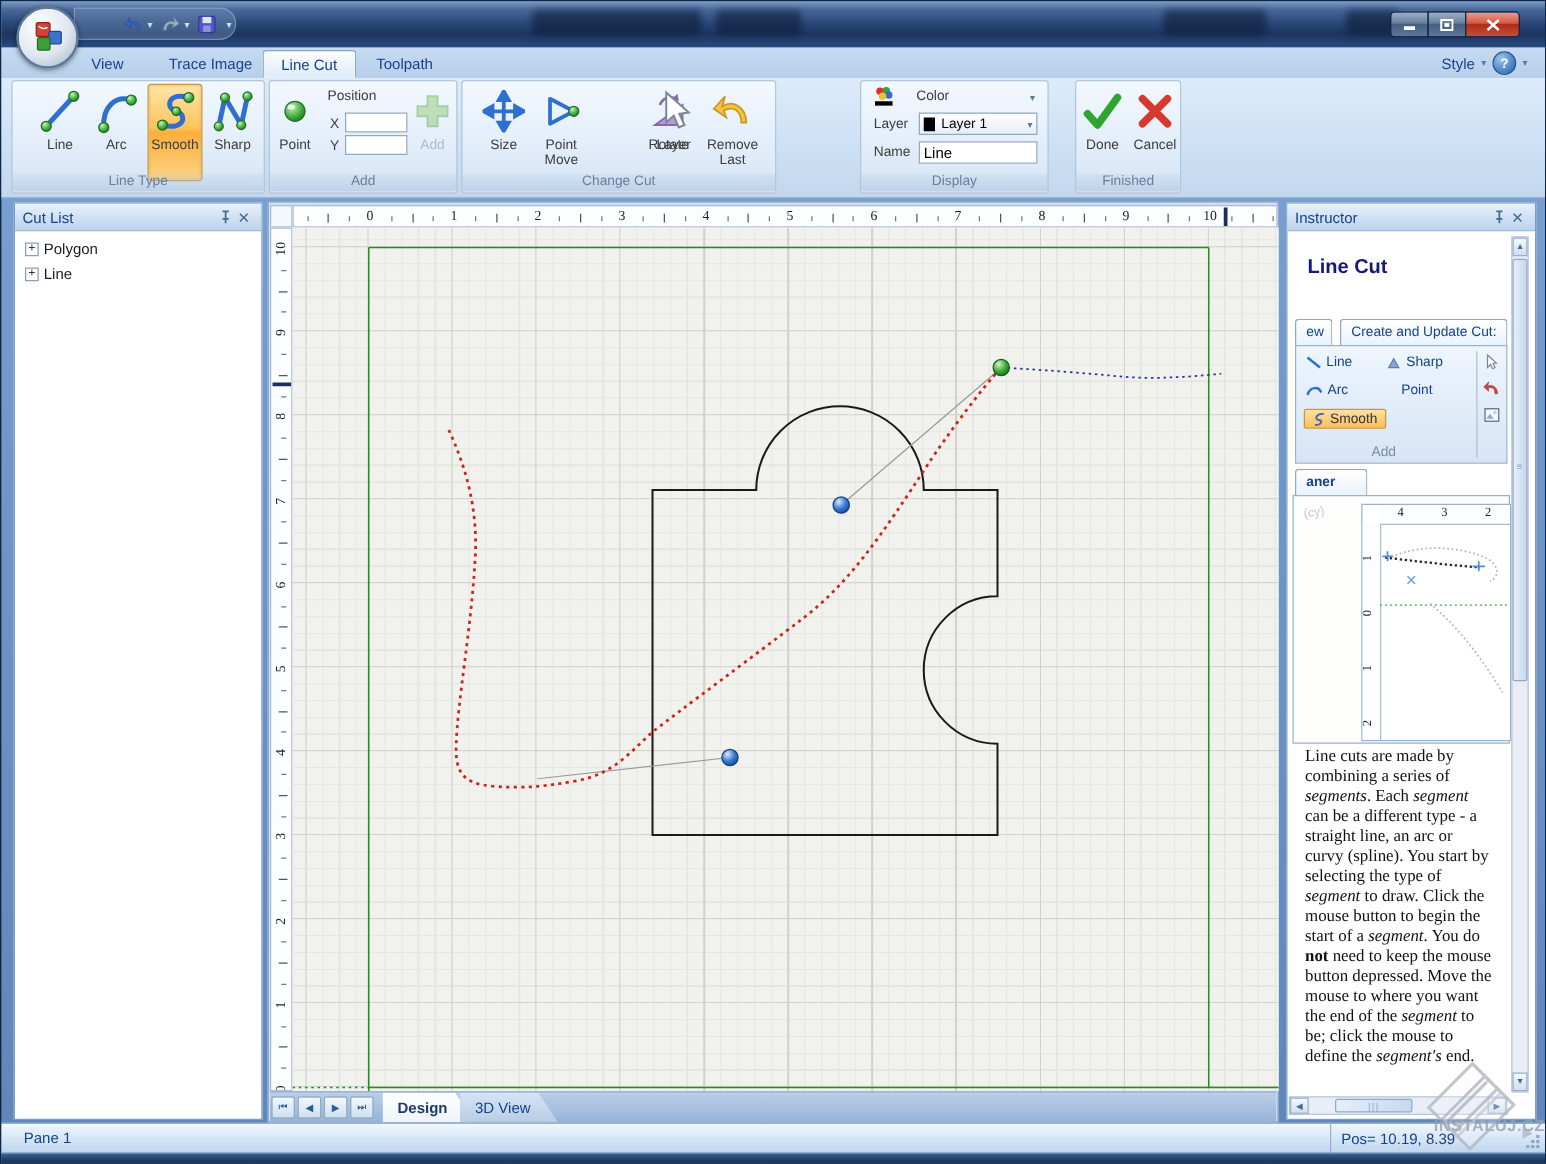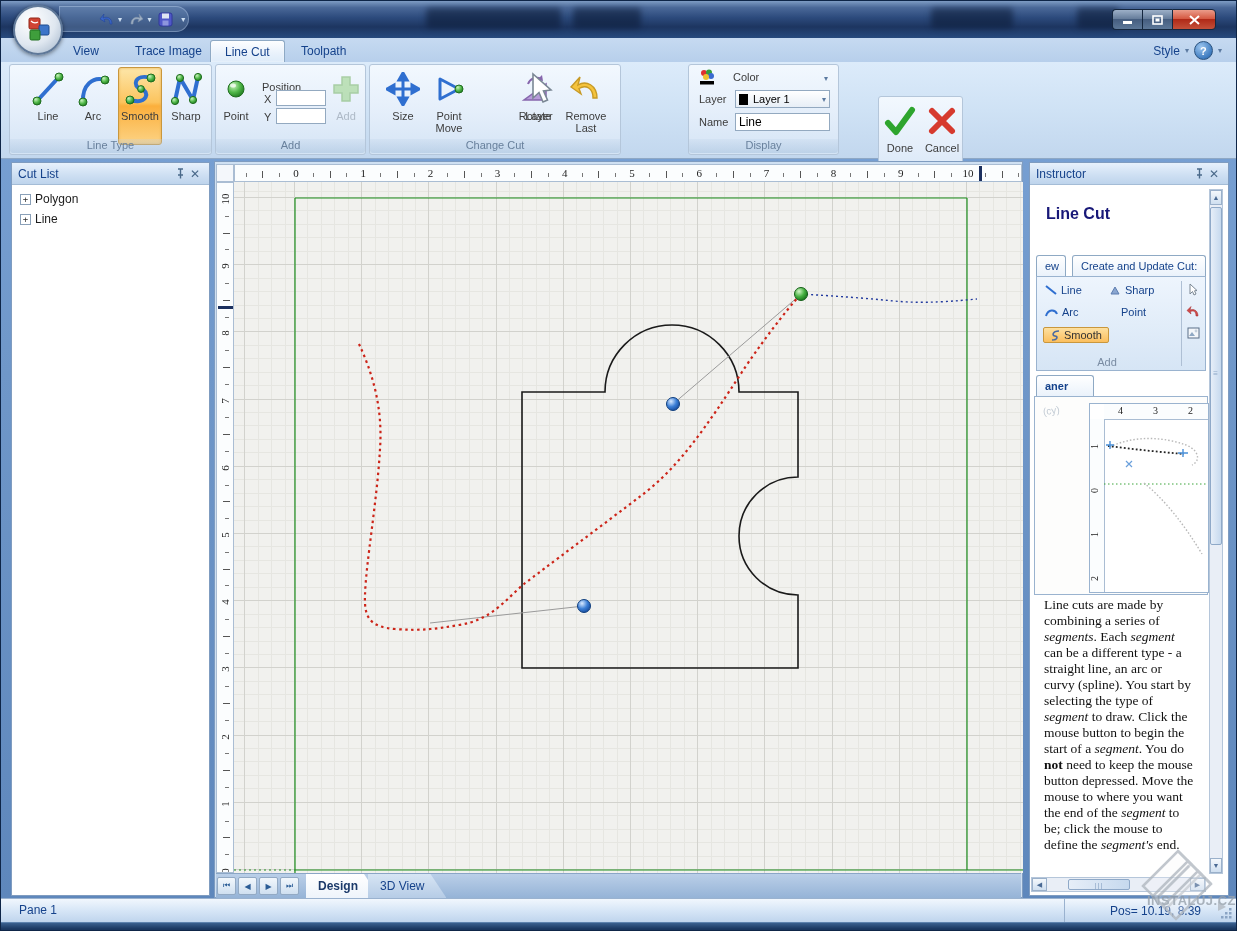--- a/index.html
+++ b/index.html
@@ -115,21 +115,21 @@
     display:flex;align-items:center;justify-content:center;font-size:7px;color:#4a6a94;box-sizing:border-box;}
   .sb-thumb{position:absolute;background:linear-gradient(90deg,#e6eef8,#c6d9ee);border:1px solid #8fa9c8;border-radius:2px;box-sizing:border-box;}
   .grip{color:#8fa9c8;font-size:8px;letter-spacing:1px;text-align:center;line-height:12px;}
   
   .statusbar{position:absolute;left:0;top:897px;width:100%;height:24px;
     background:linear-gradient(180deg,#f1f7fd 0%,#d8e7f7 45%,#bdd3ec 100%);border-top:1px solid #9ab2cf;
     color:#15428b;font-size:12px;}
   .footband{position:absolute;left:0;top:921px;width:100%;height:10px;
     background:linear-gradient(180deg,#3a608f 0%,#1c3a64 55%,#122a4c 100%);border-top:1px solid #5d82ae;}
   .posbox{position:absolute;left:1063px;top:0;bottom:0;width:174px;border-left:1px solid #9ab2cf;
-    display:flex;align-items:center;padding-left:8px;box-sizing:border-box;justify-content:center;}
+    display:flex;align-items:center;padding-left:8px;box-sizing:border-box;}
   
   .watermark{position:absolute;left:1122px;top:830px;width:115px;height:100px;z-index:50;pointer-events:none;opacity:.8;}
   .wm-text{position:absolute;left:24px;top:62px;font-size:13px;font-weight:bold;color:#98a2ac;letter-spacing:.5px;}
 </style>
 </head>
 <body>
 
 <div id="app">
 
   <div class="titlebar">
@@ -277,21 +277,21 @@
     <div class="rgroup" style="left:214px;width:151px;">
       <div class="bigbtn" style="left:2px;width:36px;">
         <span class="bicon">
             <svg width="24" height="24" viewBox="0 0 24 24">
               <circle cx="12" cy="12" r="8" fill="url(#gGreen)" stroke="#1f6e1f"></circle>
               <ellipse cx="9" cy="8.5" rx="3" ry="2" fill="rgba(255,255,255,.7)"></ellipse>
             </svg>
           </span>
         <span class="blabel">Point</span>
       </div>
-      <div style="position:absolute;left:46px;top:16px;font-size:11px;color:#3c3c3c;">Position</div>
+      <div style="position:absolute;left:46px;top:6px;font-size:11px;color:#3c3c3c;">Position</div>
       <div style="position:absolute;left:48px;top:28px;font-size:11px;color:#3c3c3c;">X</div>
       <input class="fld" style="position: absolute; left: 60px; top: 25px; width: 50px; height: 16px;" value="">
       <div style="position:absolute;left:48px;top:46px;font-size:11px;color:#3c3c3c;">Y</div>
       <input class="fld" style="position: absolute; left: 60px; top: 43px; width: 50px; height: 16px;" value="">
       <div class="bigbtn" style="left:112px;width:36px;opacity:.6;">
         <span class="bicon">
             <svg width="28" height="28" viewBox="0 0 28 28">
               <path d="M10,2 h8 v8 h8 v8 h-8 v8 h-8 v-8 h-8 v-8 h8 Z" fill="#9ed48e" stroke="#7cb56c" stroke-width="1.5"></path>
             </svg>
           </span>
@@ -375,21 +375,21 @@
         <span style="width:9px;height:11px;background:#000;display:inline-block;"></span>
         <span style="font-size:11px;">Layer 1</span>
         <span class="smallcaret" style="margin-left:auto;">▾</span>
       </div>
       <div style="position:absolute;left:10px;top:51px;font-size:11px;color:#3c3c3c;">Name</div>
       <input class="fld" style="position: absolute; left: 46px; top: 48px; width: 95px; height: 18px; font-size: 12px;" value="Line">
       <div class="rglabel">Display</div>
     </div>
 
     
-    <div class="rgroup" style="left:877px;width:85px;margin-top:32px;">
+    <div class="rgroup" style="left:859px;width:85px;">
       <div class="bigbtn" style="left:1px;width:40px;">
         <span class="bicon">
             <svg width="36" height="36" viewBox="0 0 36 36">
               <path d="M6,20 L14,29 L30,7" fill="none" stroke="#2ea52e" stroke-width="6" stroke-linecap="round" stroke-linejoin="round"></path>
             </svg>
           </span>
         <span class="blabel">Done</span>
       </div>
       <div class="bigbtn" style="left:43px;width:40px;">
         <span class="bicon">

